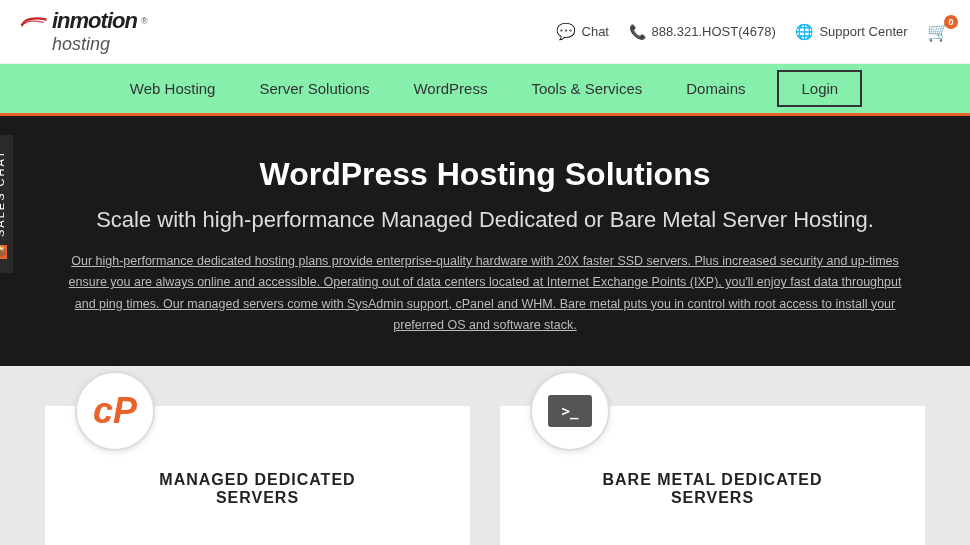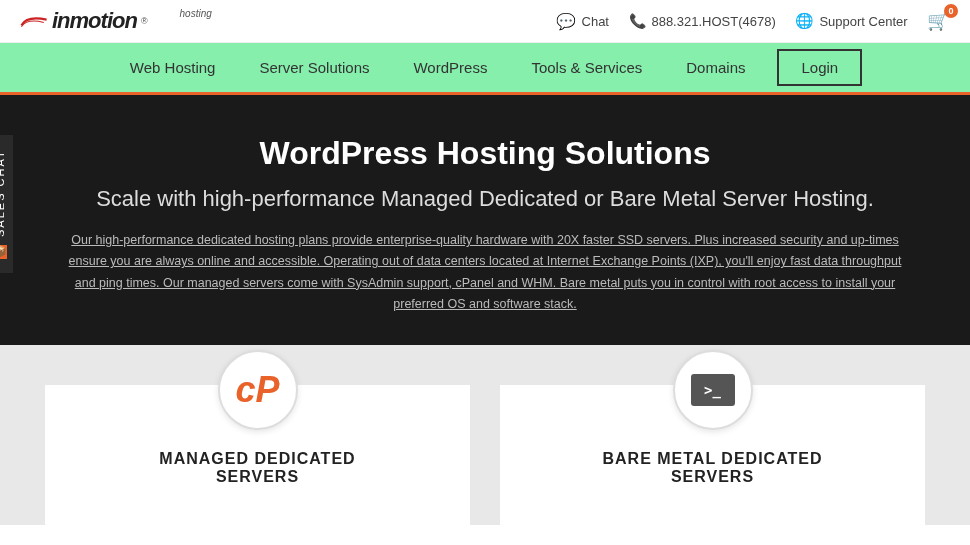--- a/index.html
+++ b/index.html
@@ -9,34 +9,34 @@
     .top-bar {
       background: #fff;
       display: flex;
       justify-content: space-between;
       align-items: center;
       padding: 8px 20px;
       border-bottom: 1px solid #eee;
     }
     .logo-area {
       display: flex;
-      flex-direction: row;
+      flex-direction: column;
       align-items: flex-start;
     }
     .logo-text {
       display: flex;
       align-items: center;
       gap: 4px;
     }
     .logo-swoosh {
       width: 28px;
       height: 14px;
     }
     .logo-hosting {
-      font-size: 10px;
+      font-size: 18px;
       color: #555;
       padding-left: 32px;
       font-style: italic;
     }
     .top-actions {
       display: flex;
       align-items: center;
       gap: 20px;
       font-size: 13px;
       color: #444;
@@ -126,21 +126,20 @@
       justify-content: center;
       gap: 0;
       padding: 40px 30px 0;
       min-height: 180px;
     }
     .card {
       background: #fff;
       width: 484px;
       display: flex;
       flex-direction: column;
-      align-items: center;
       padding: 0 30px 30px;
       margin: 0 15px;
       position: relative;
     }
     .card-icon-wrap {
       width: 80px;
       height: 80px;
       border-radius: 50%;
       background: #fff;
       border: 2px solid #ddd;

